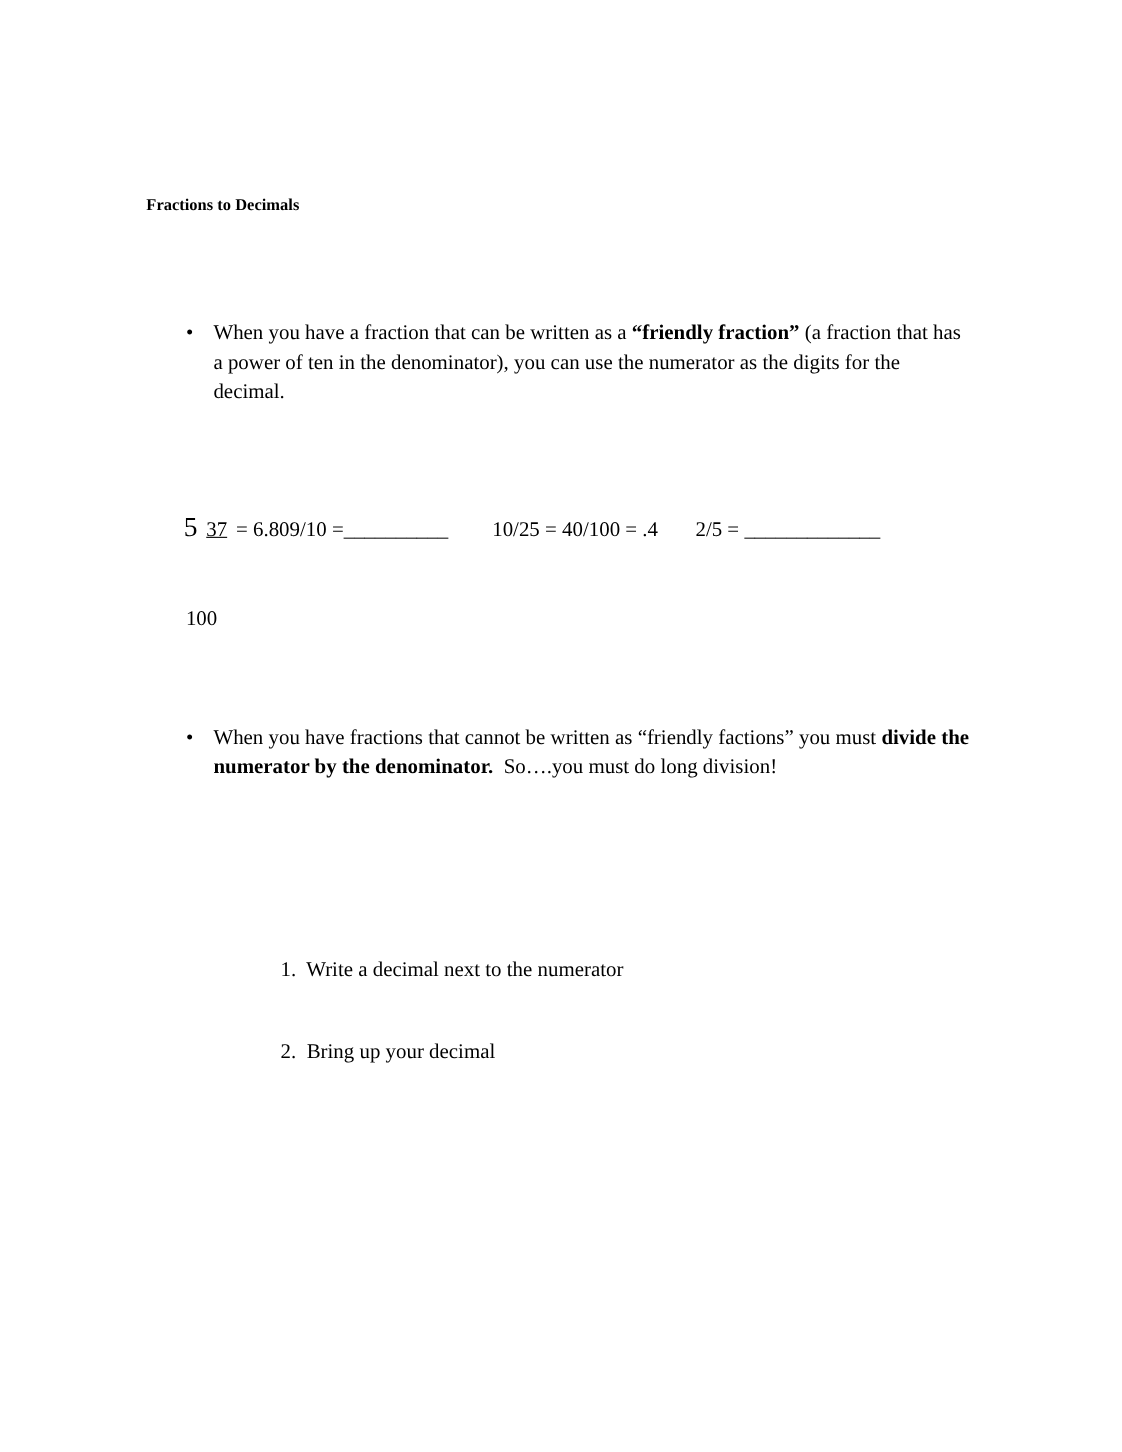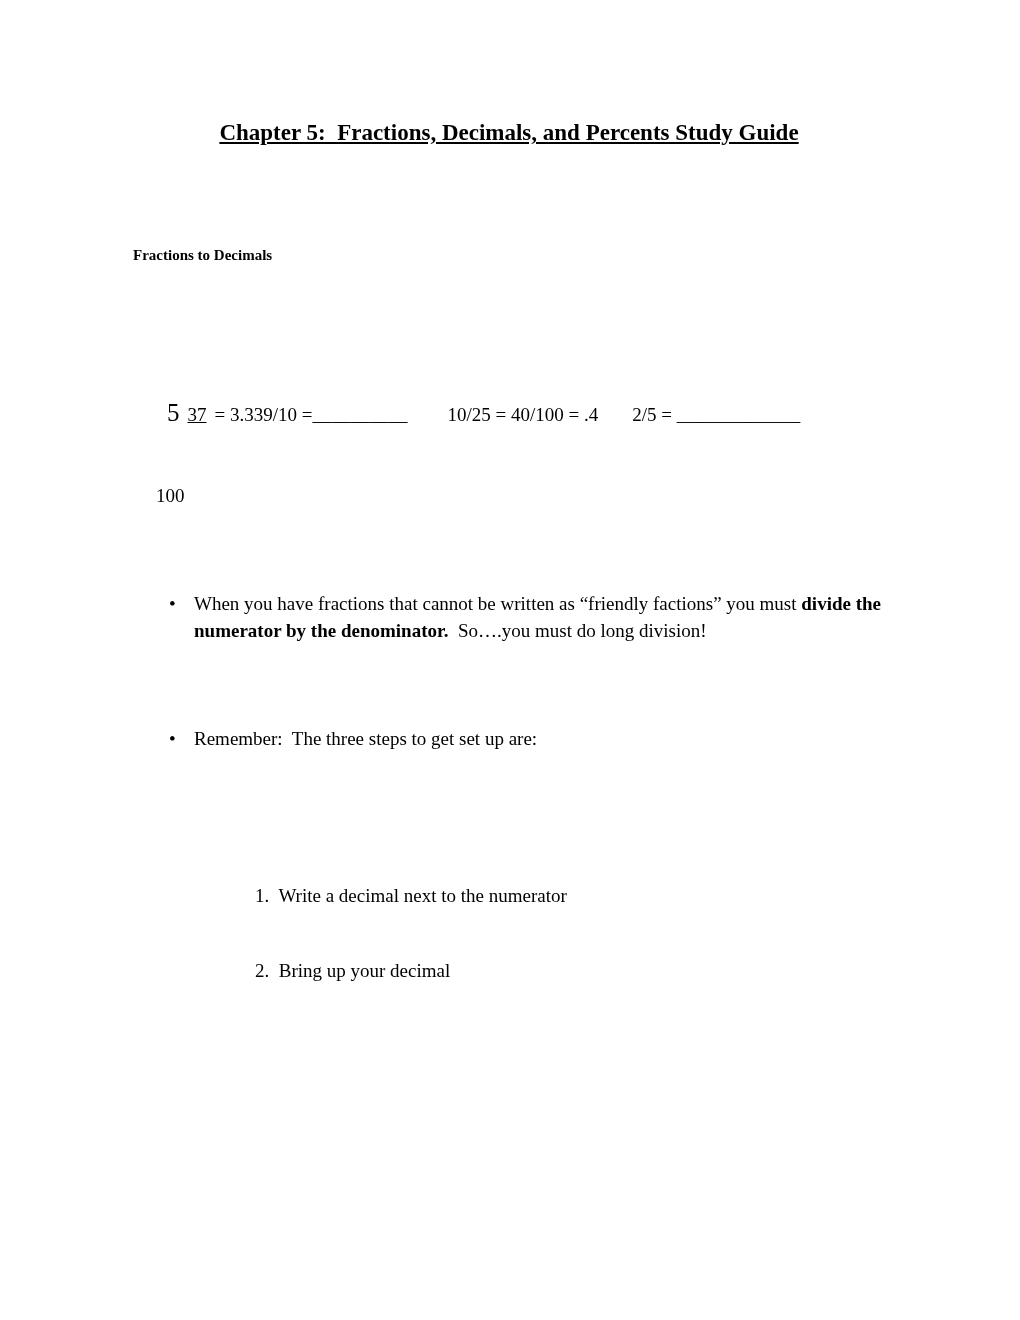--- a/index.html
+++ b/index.html
@@ -21,46 +21,45 @@
   .btext { margin:0; display:inline; }
   b { font-weight:bold; }
   .ex-line { display:flex; align-items:baseline; margin:0; }
   .frac-num { text-decoration:underline;text-align:right; }
   .big-num { font-size:25px; }
   .steps { margin:0 0 0 122px; padding:0; list-style:none; line-height:25px; }
   .denom-line { margin:0; }
   .mt15 { margin-top:15px; }
   
   .ml8 { margin-left:8px; } .ml32 { margin-left:40px; } .ml34 { margin-left:34px; } .ml44 { }
-  .ml52 { margin-left:23px; }
+  .ml52 { margin-left:36px; }
 </style>
 </head>
 <body>
 
 <div class="page">
 
-  <h1 class="doc-title">Chapter 5:  Fractions, Decimals, and Percents Study Guide</h1>
 
   <section>
     <h2 class="section-heading">Fractions to Decimals</h2>
 
+    <div class="bullet"><p class="btext"><span>When you have a fraction that can be written as a </span><b>“friendly fraction”</b><span> (a fraction that has a power of ten in the denominator), you can use the numerator as the digits for the decimal.</span></p></div>
 
     <div class="ex-line mt15">
       <span class="big-num ml34">5</span>
       <span class="frac-num ml8">37</span>
-      <span class="ml8">= 3.33</span>
+      <span class="ml8">= 6.80</span>
       <span class="ml44">9/10 =__________</span>
       <span class="ml32">10/25 = 40/100 = .4</span>
       <span class="ml34">2/5 = _____________</span>
     </div>
     <p class="denom-line ml52">100</p>
 
     <div class="bullet"><p class="btext"><span>When you have fractions that cannot be written as “friendly factions” you must </span><b>divide the numerator by the denominator.</b><span>  So….you must do long division!</span></p></div>
 
-    <div class="bullet"><p class="btext">Remember:  The three steps to get set up are:</p></div>
 
     <ol class="steps">
       <li>1.  Write a decimal next to the numerator</li>
       <li>2.  Bring up your decimal</li>
     </ol>
 
     
 
     
   </section>

